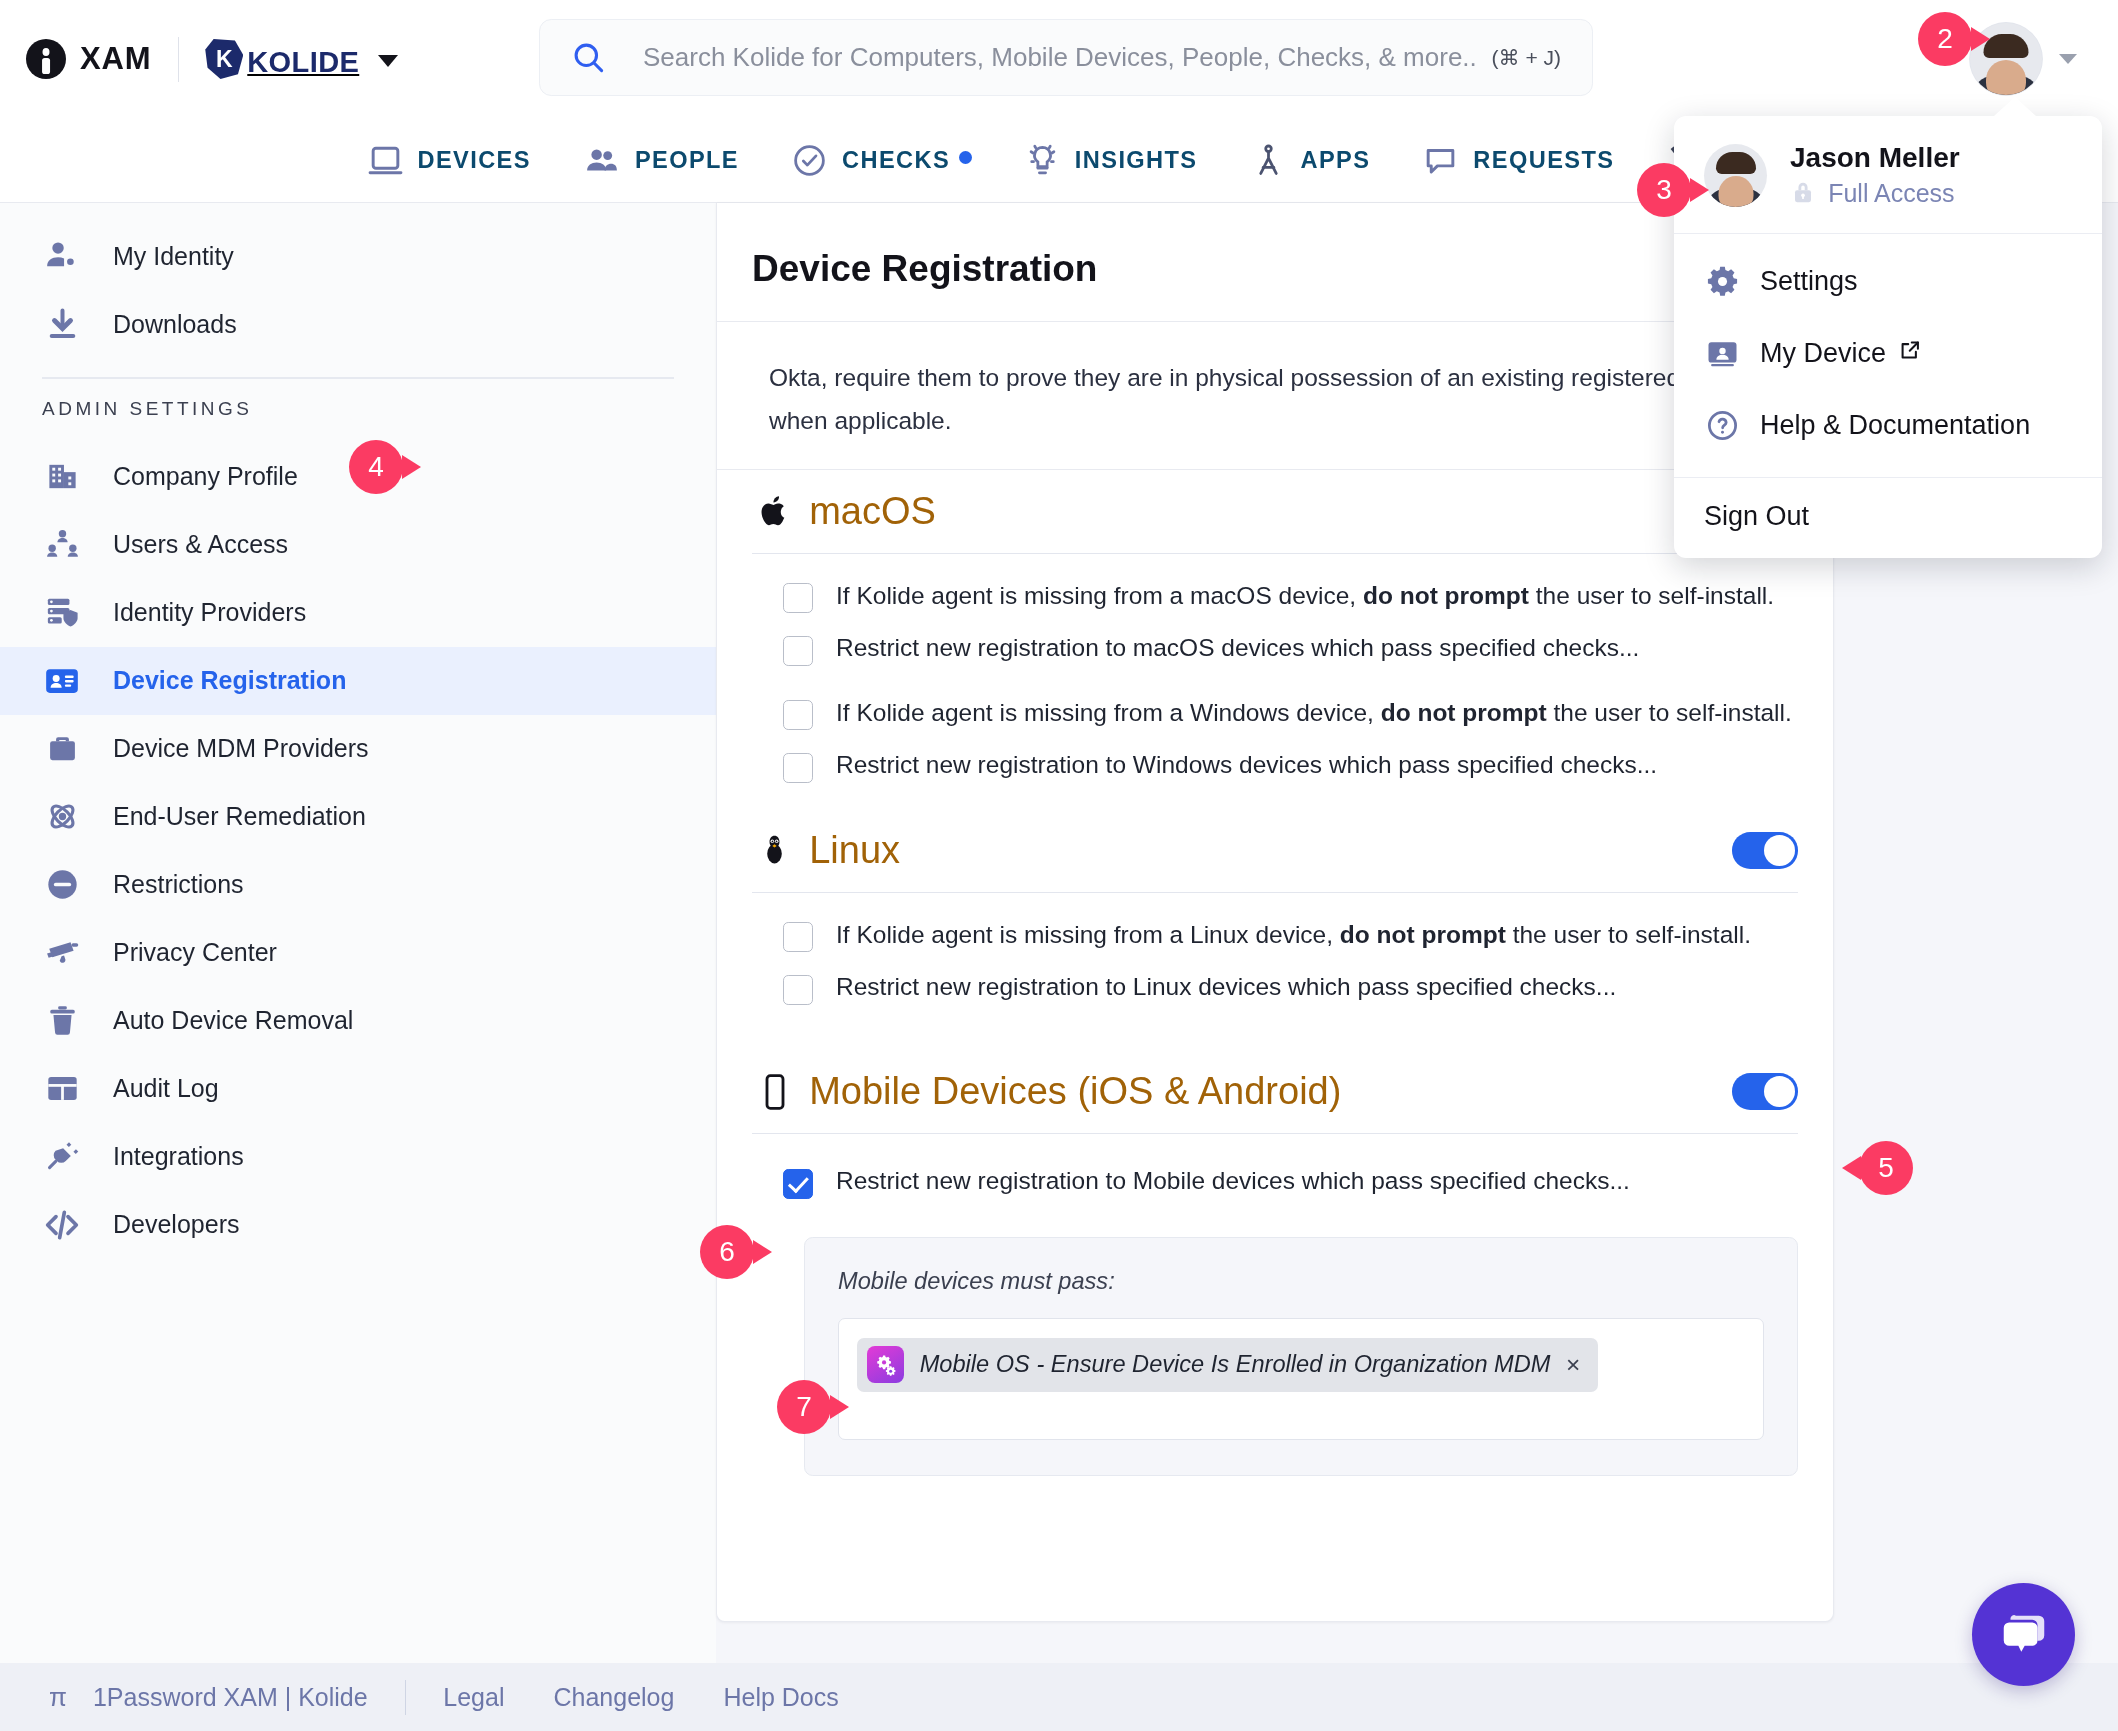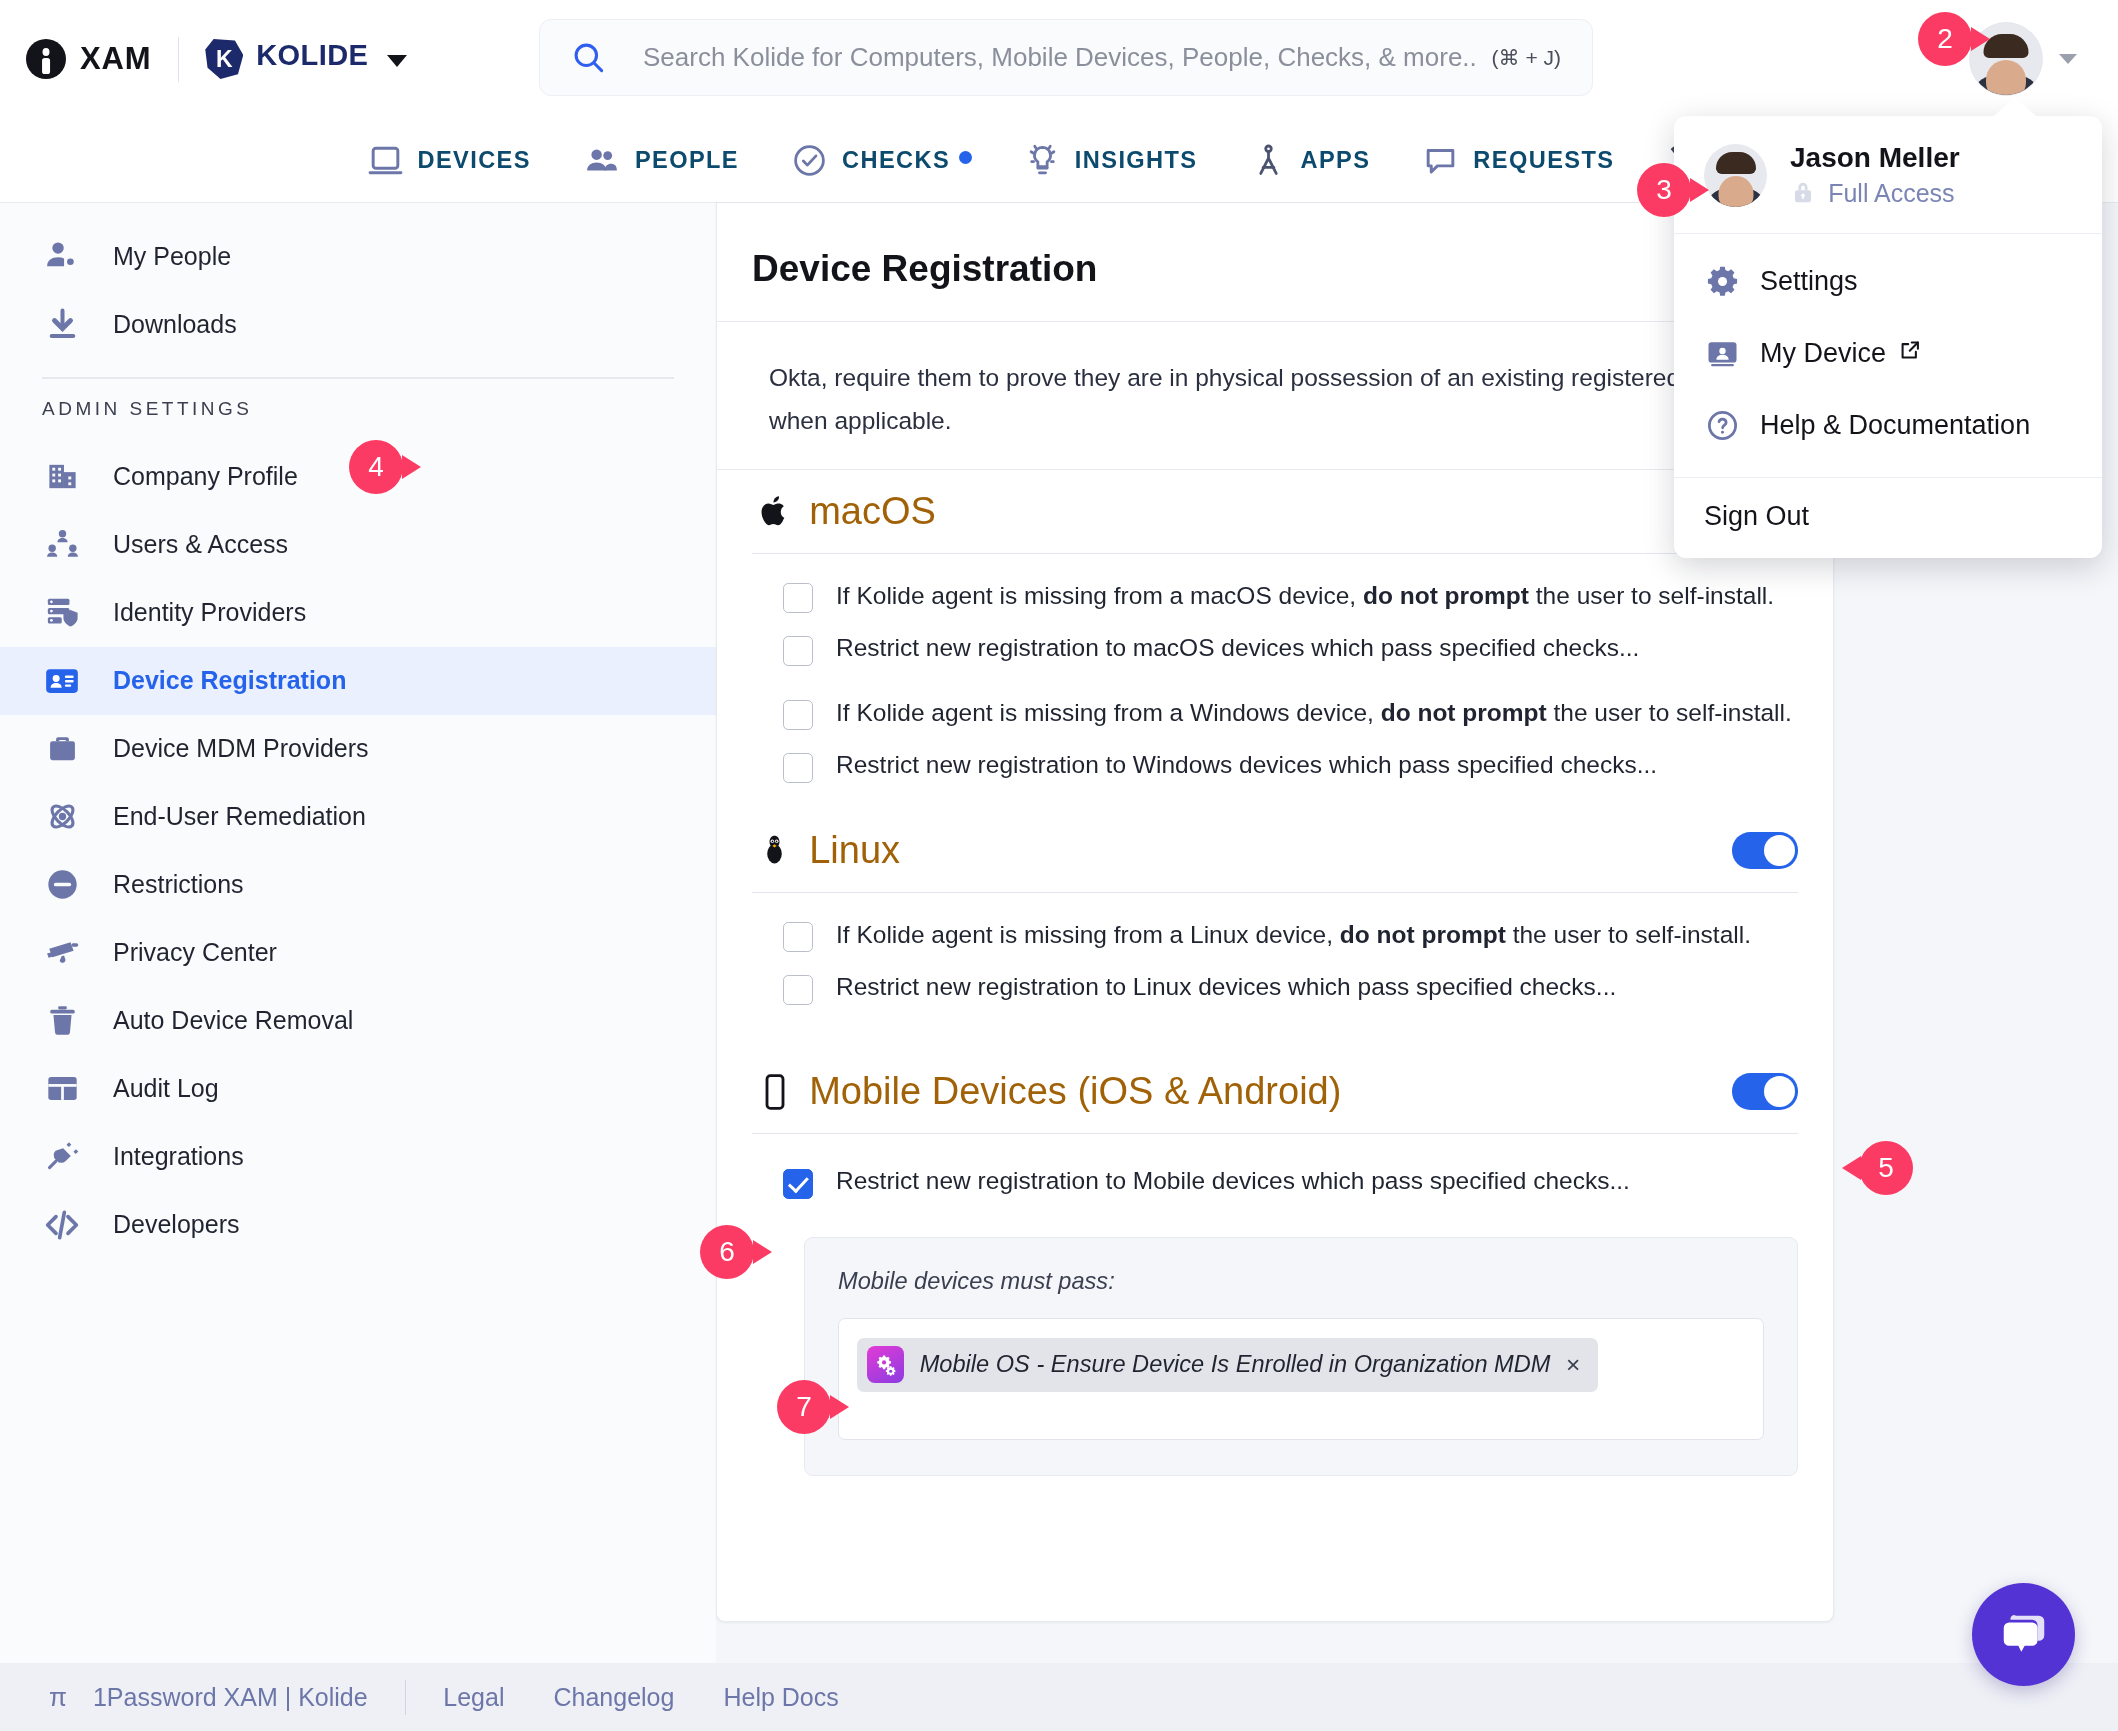--- a/index.html
+++ b/index.html
@@ -34,21 +34,21 @@
     transform: translateX(-50%);
     width: 7.9px; height: 15.7px; background: #fff; border-radius: 2.6px;
   }
   .xam-name {
     font-size: 31px; font-weight: 700; letter-spacing: 0.9px; color: #13131a;
     font-family: "Liberation Sans", sans-serif;
   }
   .brand-sep {
     width: 1.7px; height: 45px; background: #dfe2ea; margin: 0 26px;
   }
-  .kolide-logo { display: flex; align-items: flex-start; gap: 13px; }
+  .kolide-logo { display: flex; align-items: flex-end; gap: 4px; text-decoration: underline; }
   .kolide-mark {
     width: 38px; height: 40px; background: #1c2a6b;
     clip-path: polygon(22% 0%, 78% 4%, 100% 40%, 86% 88%, 40% 100%, 6% 72%, 0% 26%);
     position: relative;
   }
   .kolide-mark::after {
     content: "K"; position: absolute; left: 0; top: 0; right: 0; bottom: 0;
     display: flex; align-items: center; justify-content: center;
     color: #fff; font-size: 23px; font-weight: 700;
   }
@@ -436,21 +436,21 @@
 
   <div class="side-item">
     <span class="ic">
       <svg width="38" height="38" viewBox="0 0 24 24" fill="#6c76a8">
         <circle cx="9.5" cy="7" r="3.6"></circle>
           <path d="M2.6 18.4c0-3.6 3-5.6 6.9-5.6 1.4 0 2.7.26 3.8.75V18.4z"></path>
         <circle cx="17.3" cy="15.6" r="2.1"></circle>
           <path d="M16.2 11.4h2.2l.3 1.4 1.3.6 1.2-.7 1.1 1.9-1 .9v1.4l1 .9-1.1 1.9-1.2-.7-1.3.6-.3 1.4h-2.2l-.3-1.4-1.3-.6-1.2.7-1.1-1.9 1-.9v-1.4l-1-.9 1.1-1.9 1.2.7 1.3-.6z" opacity="0"></path>
       </svg>
     </span>
-    <span class="side-label">My People</span>
+    <span class="side-label">My Identity</span>
   </div>
 
   <div class="side-item">
     <span class="ic">
       <svg width="37" height="37" viewBox="0 0 24 24" fill="none" stroke="#6c76a8" stroke-width="2.6" stroke-linecap="round">
         <path d="M12 3v10"></path>
           <path d="M6.8 9.4L12 14.6l5.2-5.2" stroke-width="3.2"></path>
           <path d="M5 19.5h14"></path>
       </svg>
     </span>

